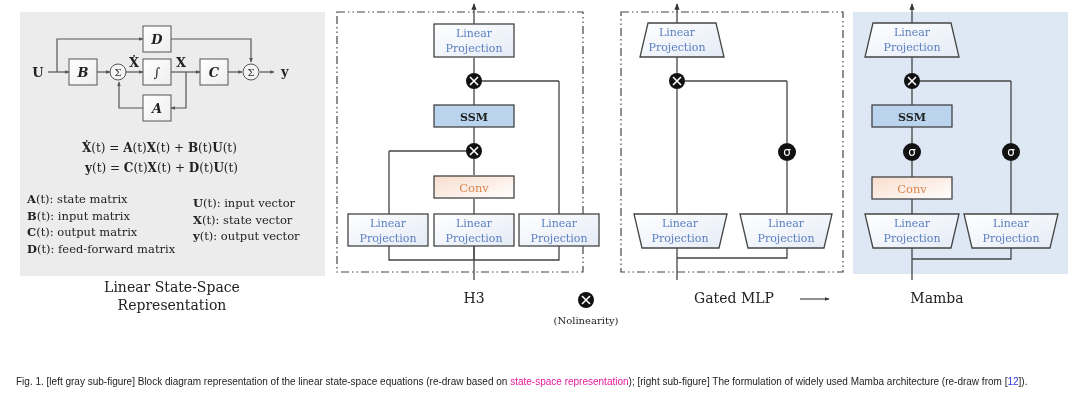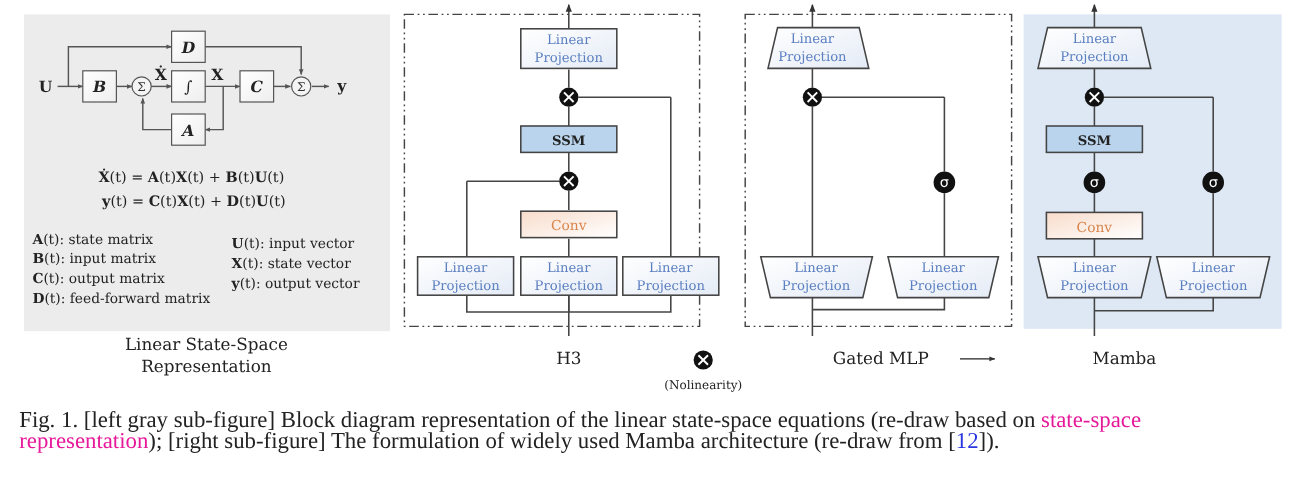--- a/index.html
+++ b/index.html
@@ -1,20 +1,20 @@
 <!DOCTYPE html>
 <html><head>
   <meta charset="utf-8">
   <style>
     html, body { margin: 0; padding: 0; background: #ffffff; }
     body { width: 1080px; height: 405px; position: relative; overflow: hidden; font-family: "DejaVu Serif", serif; }
     #figure { position: absolute; left: 0; top: 0; width: 1080px; height: 340px; }
     .caption {
-      position: absolute; left: 16px; top: 342px; width: 1050px;
-      font-family: Liberation Serif, serif; font-size: 19px; line-height: 17px; color: #222;
+      position: absolute; left: 16px; top: 373px; width: 1050px;
+      font-family: Liberation Sans, sans-serif; font-size: 10px; line-height: 17px; color: #222;
     }
     .caption .pink { color: #e6199a; }
     .caption .blue { color: #2a36e0; }
   </style>
 </head>
 <body>
 
 <svg id="figure" width="1080" height="340" viewBox="0 0 1080 340" xmlns="http://www.w3.org/2000/svg">
   <defs>
     <marker id="arr" viewBox="0 0 10 10" refX="9" refY="5" markerWidth="5" markerHeight="5" orient="auto-start-reverse">

